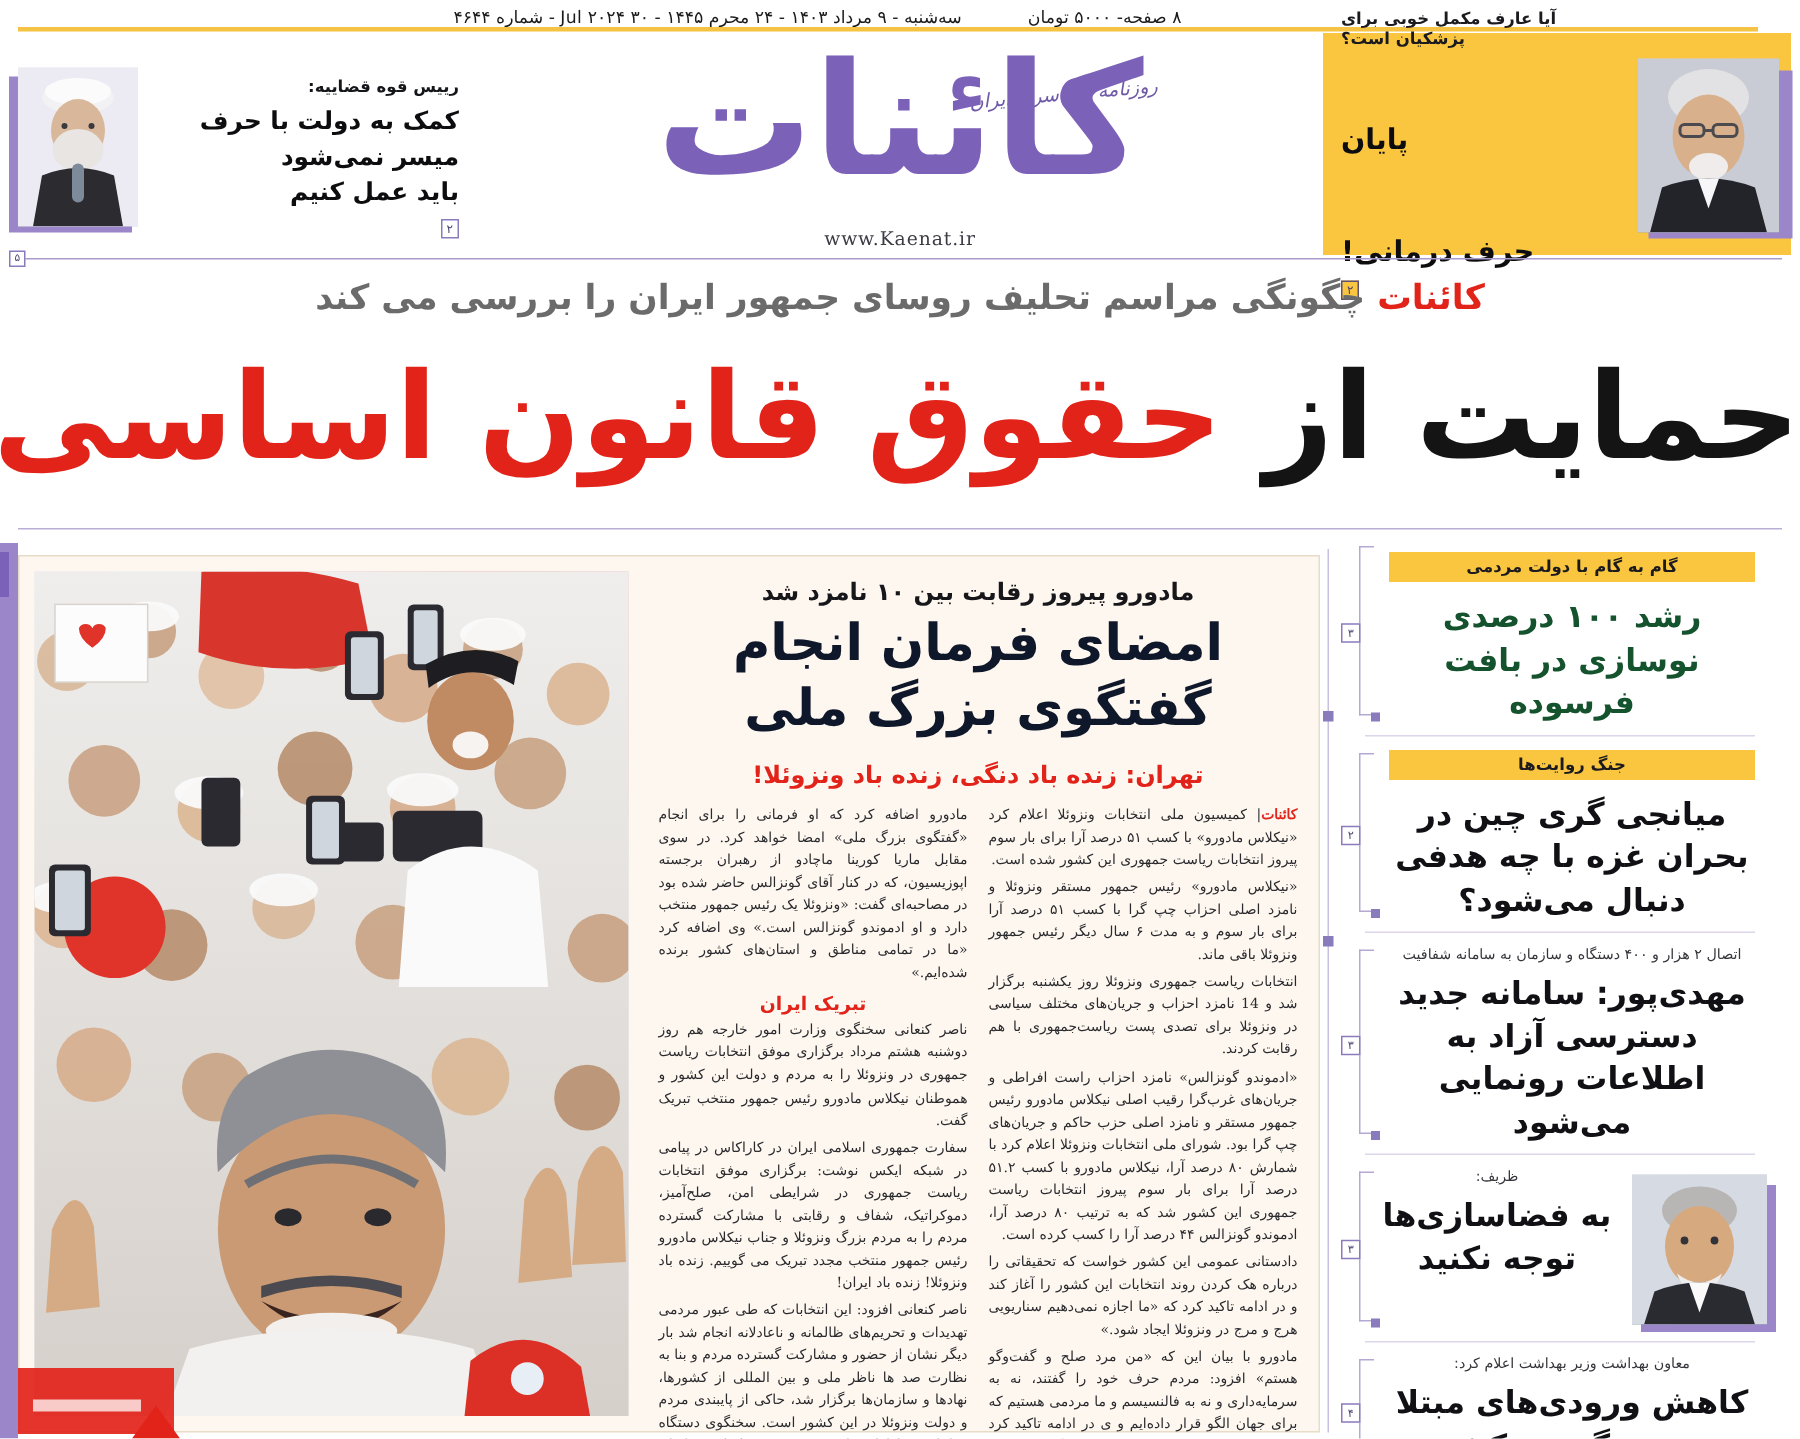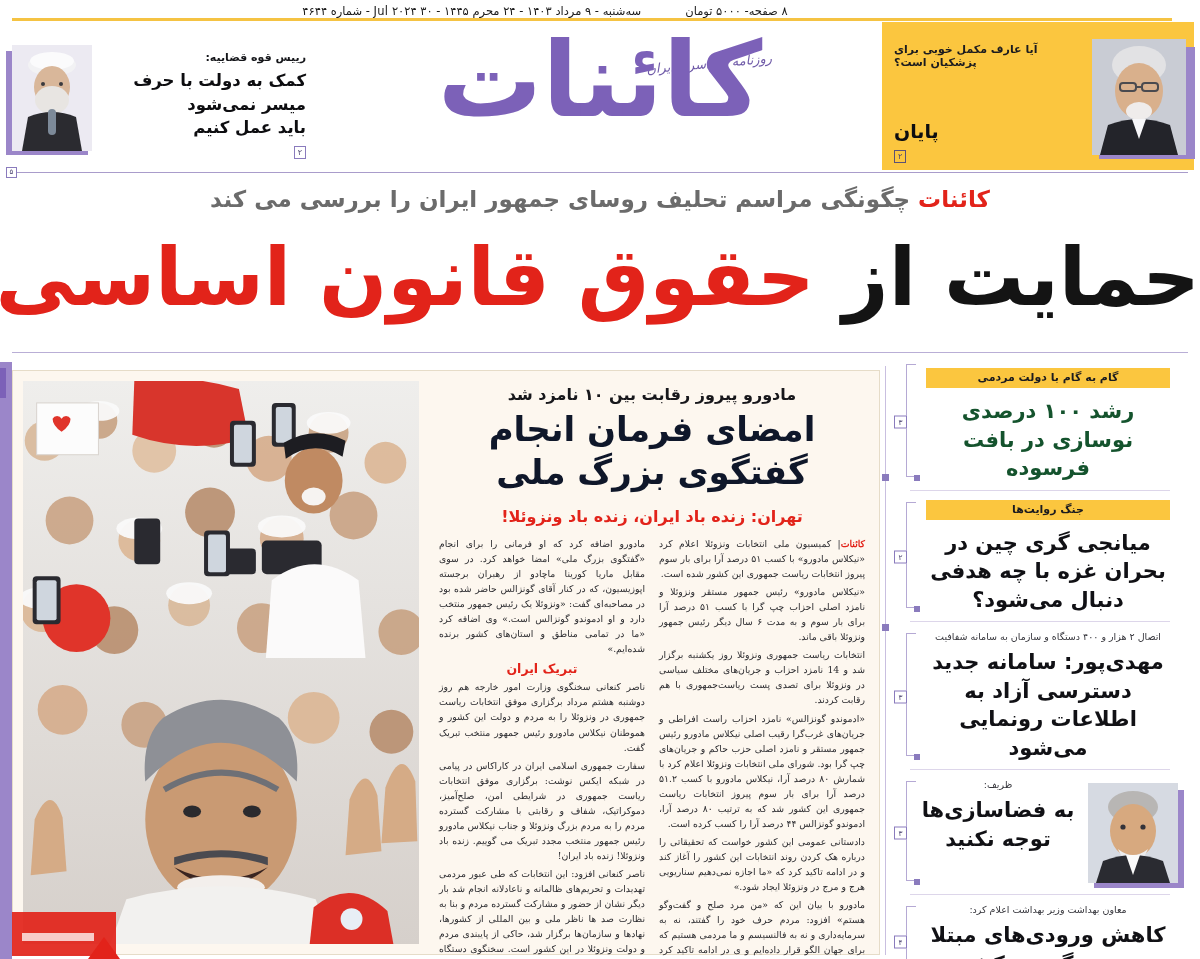--- a/index.html
+++ b/index.html
@@ -511,20 +511,21 @@
       <div class="kicker-sm">رییس قوه قضاییه:</div>
       <div class="headline-sm">کمک به دولت با حرف میسر نمی‌شود</div>
       <div class="headline-sm">باید عمل کنیم</div>
       <span class="pagenum">۲</span>
     </div>
   </div>
 
   <div class="masthead-center">
     <div class="sub-logo">روزنامه سراسری ایران</div>
     <div class="logo-word">کائنات</div>
+    <div class="logo-url">www.Kaenat.ir</div>
   </div>
 
   <div class="box-right">
     <div class="portrait-frame">
       <div class="accent"></div>
       <div class="photo">
         <svg class="cleric-art" viewBox="0 0 94 116" preserveAspectRatio="none">
           <rect width="94" height="116" fill="#c9ccd4"></rect>
           <ellipse cx="47" cy="26" rx="27" ry="19" fill="#e2e2e4"></ellipse>
           <ellipse cx="47" cy="52" rx="24" ry="28" fill="#d9b08c"></ellipse>
@@ -533,20 +534,21 @@
           <line x1="44" y1="48" x2="50" y2="48" stroke="#4a4a4f" stroke-width="2"></line>
           <ellipse cx="47" cy="72" rx="13" ry="9" fill="#efeceb"></ellipse>
           <path d="M8 116 L16 86 Q47 74 78 86 L86 116 Z" fill="#23242a"></path>
           <path d="M40 80 L47 100 L54 80 Z" fill="#f7f7f9"></path>
         </svg>
       </div>
     </div>
     <div class="box-right-text">
       <div class="kicker-sm">آیا عارف مکمل خوبی برای پزشکیان است؟</div>
       <div class="headline-sm">پایان</div>
+      <div class="headline-sm">حرف درمانی!</div>
       <span class="pagenum">۲</span>
     </div>
   </div>
 </div>
 
 <div class="mast-underline"></div>
 <div class="corner-tick" style="top:167px; left:6px;">۵</div>
 
 <div class="lead-kicker">
   <span class="brand">کائنات</span>
@@ -563,21 +565,21 @@
 <div class="left-edge-bar"></div>
 <div class="left-edge-bar2"></div>
 
 <div class="content">
 
   <div class="story-block">
 
     <div class="story-text-col">
       <div class="story-kicker">مادورو پیروز رقابت بین ۱۰ نامزد شد</div>
       <div class="story-headline">امضای فرمان انجام گفتگوی بزرگ ملی</div>
-      <div class="story-subhead">تهران: زنده باد ایران، زنده باد ونزوئلا!</div>
+      <div class="story-subhead">تهران: زنده باد دنگی، زنده باد ونزوئلا!</div>
 
       <div class="two-col">
         <p class="para"><span class="brandtag">کائنات</span><span>| کمیسیون ملی انتخابات ونزوئلا اعلام کرد «نیکلاس مادورو» با کسب ۵۱ درصد آرا برای بار سوم پیروز انتخابات ریاست جمهوری این کشور شده است.</span></p>
         <p class="para">«نیکلاس مادورو» رئیس جمهور مستقر ونزوئلا و نامزد اصلی احزاب چپ گرا با کسب ۵۱ درصد آرا برای بار سوم و به مدت ۶ سال دیگر رئیس جمهور ونزوئلا باقی ماند.</p>
         <p class="para">انتخابات ریاست جمهوری ونزوئلا روز یکشنبه برگزار شد و 14 نامزد احزاب و جریان‌های مختلف سیاسی در ونزوئلا برای تصدی پست ریاست‌جمهوری با هم رقابت کردند.</p>
         <p class="para">«ادموندو گونزالس» نامزد احزاب راست افراطی و جریان‌های غرب‌گرا رقیب اصلی نیکلاس مادورو رئیس جمهور مستقر و نامزد اصلی حزب حاکم و جریان‌های چپ گرا بود. شورای ملی انتخابات ونزوئلا اعلام کرد با شمارش ۸۰ درصد آرا، نیکلاس مادورو با کسب ۵۱.۲ درصد آرا برای بار سوم پیروز انتخابات ریاست جمهوری این کشور شد که به ترتیب ۸۰ درصد آرا، ادموندو گونزالس ۴۴ درصد آرا را کسب کرده است.</p>
         <p class="para">دادستانی عمومی این کشور خواست که تحقیقاتی را درباره هک کردن روند انتخابات این کشور را آغاز کند و در ادامه تاکید کرد که «ما اجازه نمی‌دهیم سناریویی هرج و مرج در ونزوئلا ایجاد شود.»</p>
         <p class="para">مادورو با بیان این که «من مرد صلح و گفت‌وگو هستم» افزود: مردم حرف خود را گفتند، نه به سرمایه‌داری و نه به فالنسیسم و ما مرد‌می هستیم که برای جهان الگو قرار داده‌ایم و ی در ادامه تاکید کرد که «در دوره جدید ریاست‌جمهوری، سوگند می‌خورم که جانم را به خاطر فرایندهای تغییر برای توسعه اقتصادی و اجتماعی کشورمان خواهم داد. نیکلاس مادورو اضافه کرد که او فرمانی را برای انجام «گفتگوی بزرگ ملی» امضا خواهد کرد. در سوی مقابل ماریا کورینا ماچادو از رهبران برجسته اپوزیسیون، که در کنار آقای گونزالس حاضر شده بود در مصاحبه‌ای گفت: «ونزوئلا یک رئیس جمهور منتخب دارد و او ادموندو گونزالس است.» وی اضافه کرد «ما در تمامی مناطق و استان‌های کشور برنده شده‌ایم.»</p>
         <div class="sub-red">تبریک ایران</div>
         <p class="para">ناصر کنعانی سخنگوی وزارت امور خارجه هم روز دوشنبه هشتم مرداد برگزاری موفق انتخابات ریاست جمهوری در ونزوئلا را به مردم و دولت این کشور و هموطنان نیکلاس مادورو رئیس جمهور منتخب تبریک گفت.</p>

